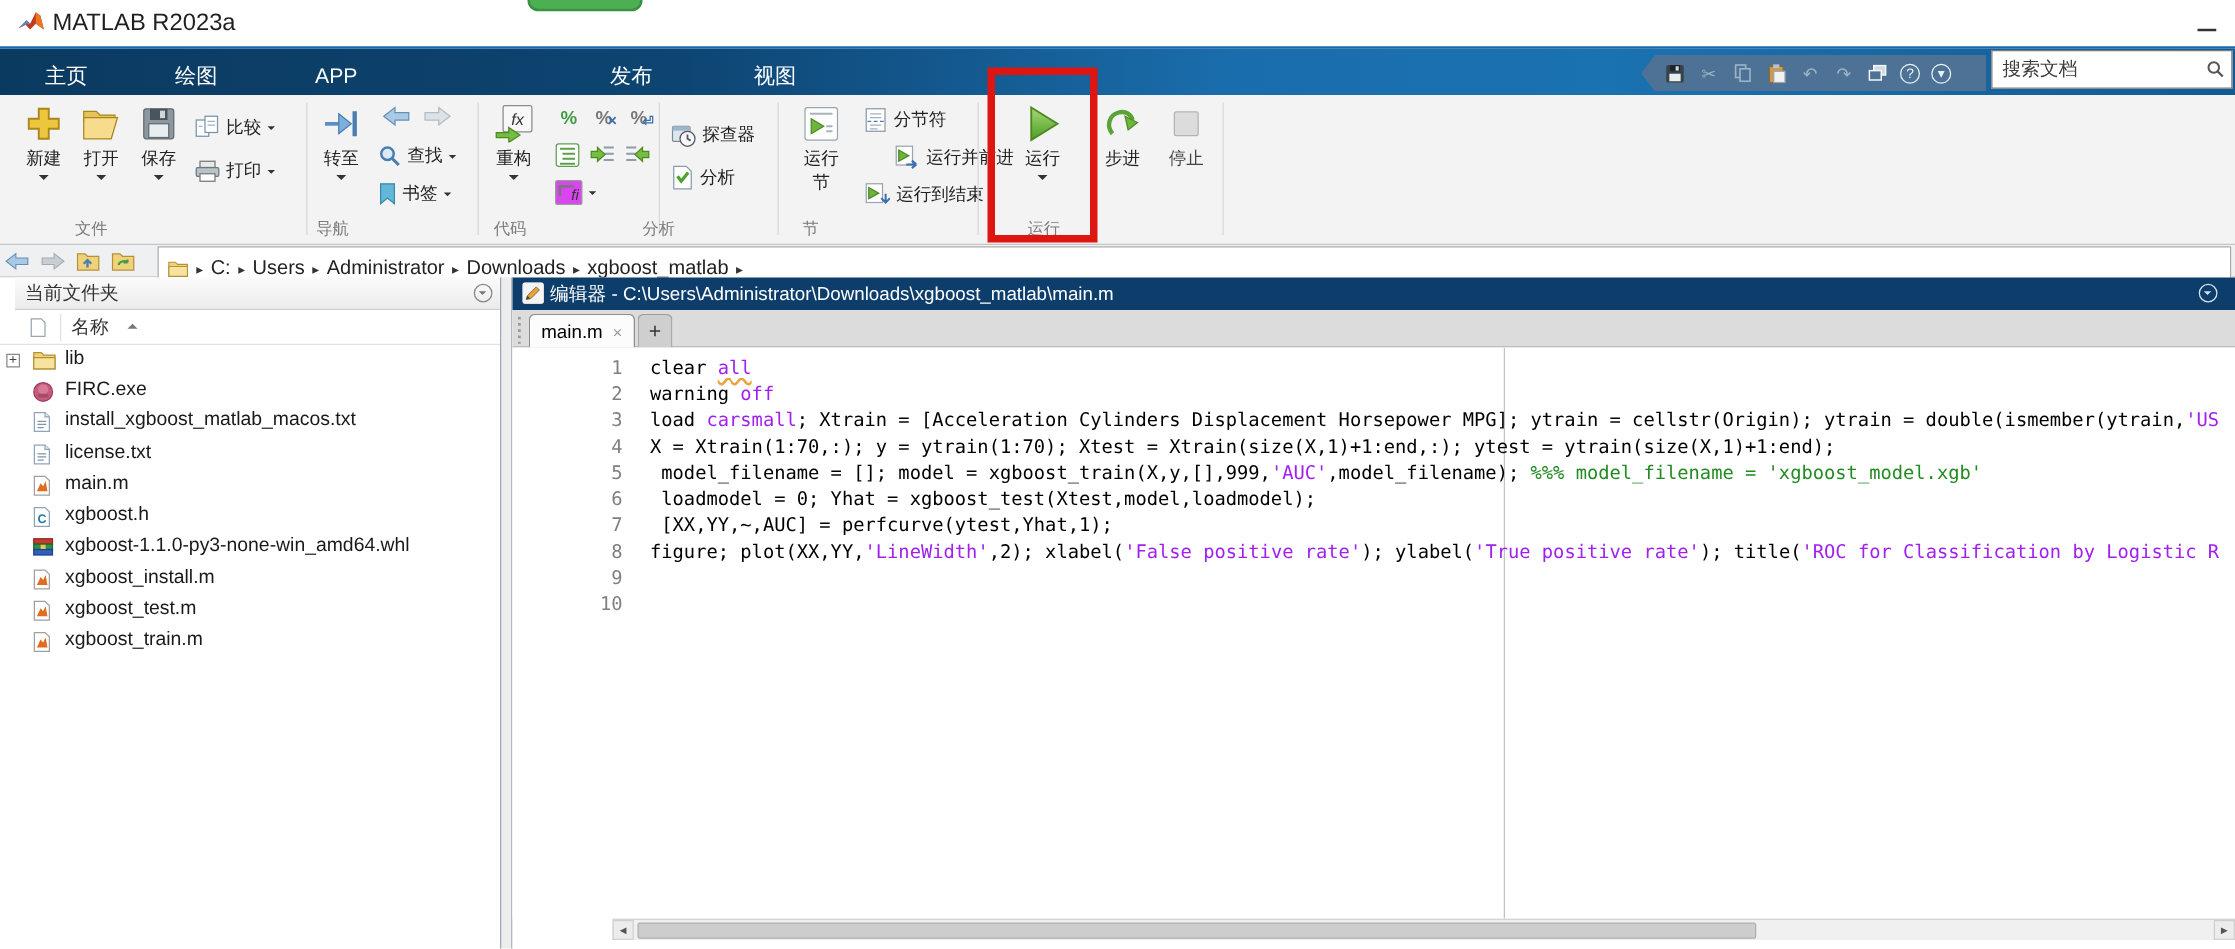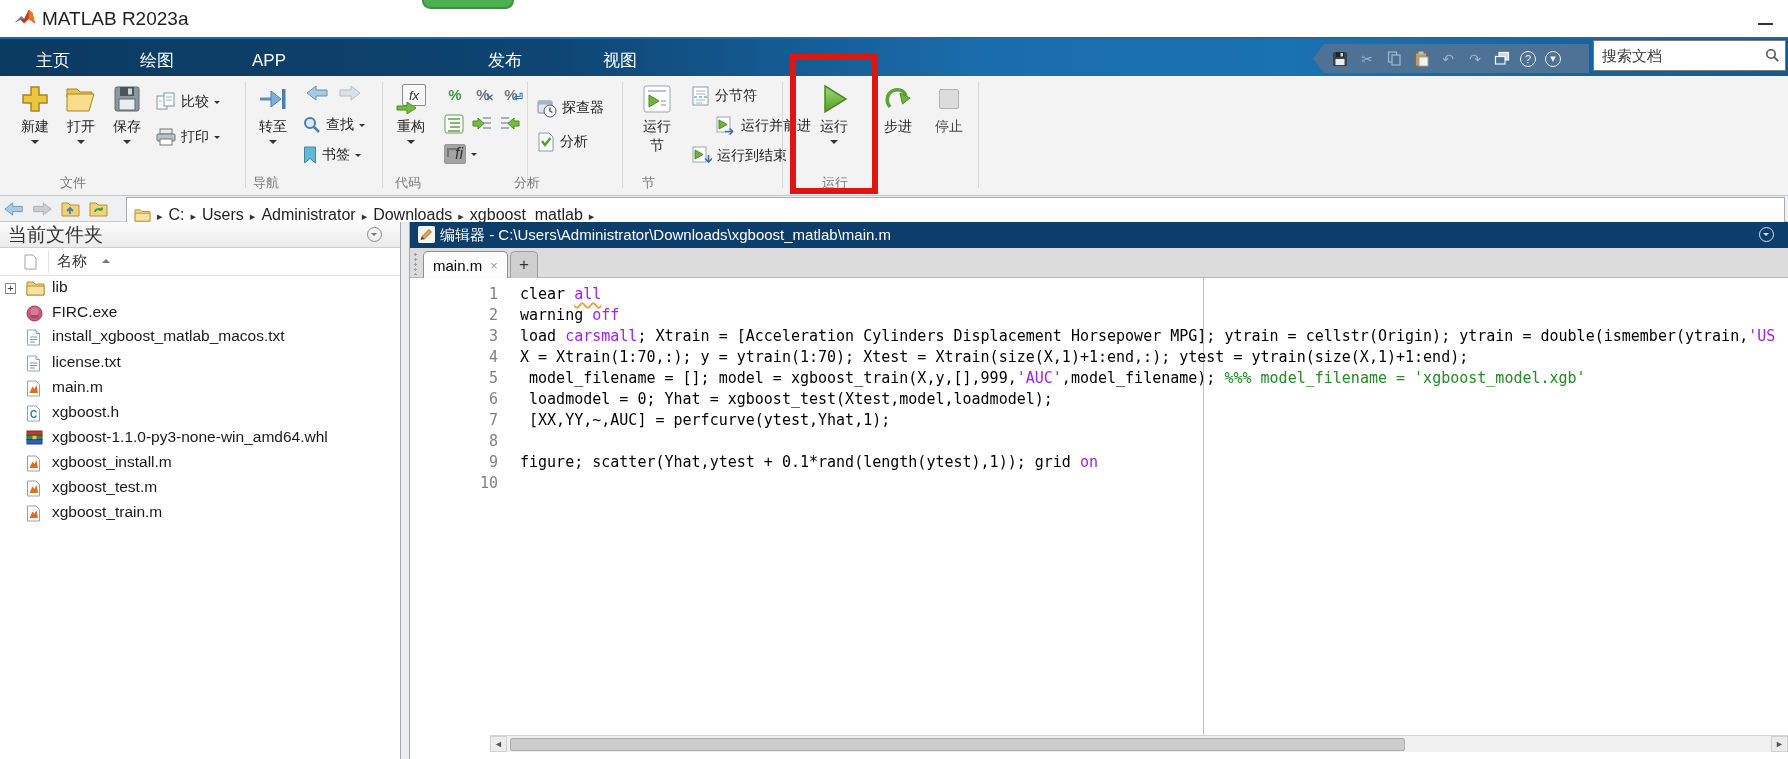--- a/index.html
+++ b/index.html
@@ -47,41 +47,41 @@
   .caret { width:0; height:0; border:4px solid transparent; border-top-color:#333; margin:4px auto 0; }
   .smallbtn { position:absolute; display:flex; align-items:center; gap:5px; font-size:14px; color:#222; white-space:nowrap; }
   .scaret { width:0; height:0; border:3.5px solid transparent; border-top-color:#333; margin-top:3px; }
   .pct { font-weight:bold; font-size:15px; }
   .pbox { position:relative; width:22px; height:20px; display:flex; align-items:center; justify-content:center; }
   .mark-x { position:absolute; right:0px; bottom:1px; color:#3a6fb0; font-size:10px; font-weight:bold; }
   .mark-r { position:absolute; right:-1px; bottom:0px; color:#3a6fb0; font-size:11px; font-weight:bold; }
   .fxbox { position:relative; width:30px; height:30px; }
   .fxbox .fxsq { position:absolute; right:0; top:0; width:24px; height:22px; background:#f8f8f8; border:1px solid #8a8a8a;
                  border-radius:2px; font-size:13px; font-style:italic; color:#333; display:flex; align-items:center; justify-content:center; }
-  .fibox { width:22px; height:20px; background:#a3a3a3; border:1px solid #999; border-radius:2px; position:relative;
-           font-size:16px; color:#333; }
+  .fibox { width:22px; height:20px; background:#d946ef; border:1px solid #999; border-radius:2px; position:relative;
+           font-size:12px; color:#333; }
   .fibox span { position:absolute; right:2px; bottom:0; font-style:italic; }
   .fibox i { position:absolute; left:2px; top:3px; width:12px; height:9px;
              border-left:2px solid #777; border-top:2px solid #777; }
   .stopsq { width:20px; height:20px; background:#dcdcdc; border:1px solid #b3b3b3; border-radius:2px; }
   .redbox { position:absolute; left:790px; top:54px; width:88px; height:140px; border:6px solid #dd1612; z-index:60; }
 
   
   .addrbar { position:absolute; left:0; top:196px; width:100%; height:26px; background:#eef0f2; border-bottom:1px solid #c9c9c9; }
   .navic { position:absolute; top:3px; width:24px; height:20px; display:flex; align-items:center; justify-content:center; }
   .crumbfield { position:absolute; left:126px; top:1px; right:3px; height:36px; background:#fff; border:1px solid #ababab;
                 display:flex; align-items:center; padding-left:7px; font-size:16px; color:#222; }
   .crumb { padding:0 2px; white-space:nowrap; }
   .csep { color:#333; font-size:11px; padding:0 4px; }
 
   
   .fpanel { position:absolute; left:0; top:222px; width:400px; bottom:0; background:#fff; }
-  .fphead { position:absolute; left:0; top:0; width:100%; height:26px;
+  .fphead { position:absolute; left:12px; top:0; width:100%; height:26px;
             background:linear-gradient(#fbfbfb,#ebebeb); border-bottom:1px solid #cfcfcf;
-            font-size:19px; color:#333; display:flex; align-items:flex-start; padding-left:8px; }
+            font-size:15px; color:#333; display:flex; align-items:center; padding-left:8px; }
   .circbtn { position:absolute; right:18px; top:5px; width:15px; height:15px; border:1.5px solid #888; border-radius:50%; }
   .circbtn::after { content:""; position:absolute; left:3px; top:4.5px; width:0; height:0; border:3px solid transparent; border-top-color:#777; }
   .fpcols { position:absolute; left:0; top:26px; width:100%; height:28px; background:#fff; border-bottom:1px solid #e2e2e2; }
   .fpcols .pageic { position:absolute; left:24px; top:6px; }
   .fpcols .cdiv { position:absolute; left:48px; top:3px; height:22px; width:1px; background:#e0e0e0; }
   .fpcols .cname { position:absolute; left:57px; top:4px; font-size:15px; color:#333; }
   .sortup { position:absolute; left:102px; top:11px; width:0; height:0; border:4.5px solid transparent; border-bottom-color:#777; border-top-width:0; }
   .flist { position:absolute; left:0; top:54px; width:100%; bottom:0; }
   .frow { position:absolute; left:0; width:100%; height:25px; display:flex; align-items:center; font-size:15.5px; color:#1a1a1a; }
   .frow .exp { position:absolute; left:5px; top:7px; width:11px; height:11px; border:1px solid #8a8a8a; background:#fff;
@@ -614,22 +614,22 @@
         <div class="cline" style="top: 48px;"><span class="tk">load </span><span class="ts">carsmall</span><span class="tk">; Xtrain = [Acceleration Cylinders Displacement Horsepower MPG]; ytrain = cellstr(Origin); ytrain = double(ismember(ytrain,</span><span class="ts">'US</span></div>
         <div class="gut" style="top: 69px;">4</div>
         <div class="cline" style="top: 69px;"><span class="tk">X = Xtrain(1:70,:); y = ytrain(1:70); Xtest = Xtrain(size(X,1)+1:end,:); ytest = ytrain(size(X,1)+1:end);</span></div>
         <div class="gut" style="top: 90px;">5</div>
         <div class="cline" style="top: 90px;"><span class="tk"> model_filename = []; model = xgboost_train(X,y,[],999,</span><span class="ts">'AUC'</span><span class="tk">,model_filename); </span><span class="tc">%%% model_filename = 'xgboost_model.xgb'</span></div>
         <div class="gut" style="top: 111px;">6</div>
         <div class="cline" style="top: 111px;"><span class="tk"> loadmodel = 0; Yhat = xgboost_test(Xtest,model,loadmodel);</span></div>
         <div class="gut" style="top: 132px;">7</div>
         <div class="cline" style="top: 132px;"><span class="tk"> [XX,YY,~,AUC] = perfcurve(ytest,Yhat,1);</span></div>
         <div class="gut" style="top: 153px;">8</div>
+        <div class="cline" style="top: 153px;"><span class="tk">figure; plot(XX,YY,</span><span class="ts">'LineWidth'</span><span class="tk">,2); xlabel(</span><span class="ts">'False positive rate'</span><span class="tk">); ylabel(</span><span class="ts">'True positive rate'</span><span class="tk">); title(</span><span class="ts">'ROC for Classification by Logistic R</span></div>
         <div class="gut" style="top: 174px;">9</div>
-        <div class="cline" style="top: 174px;"><span class="tk">figure; scatter(Yhat,ytest + 0.1*rand(length(ytest),1)); grid </span><span class="ts">on</span></div>
         <div class="gut" style="top: 195px;">10</div>
         <div class="cline" style="top: 195px;"></div>
       </div>
     <div class="hscroll">
       <div class="harrow" style="left:0">◄</div>
       <div class="hthumb"></div>
       <div class="harrow" style="right:0">►</div>
     </div>
   </div>
 

